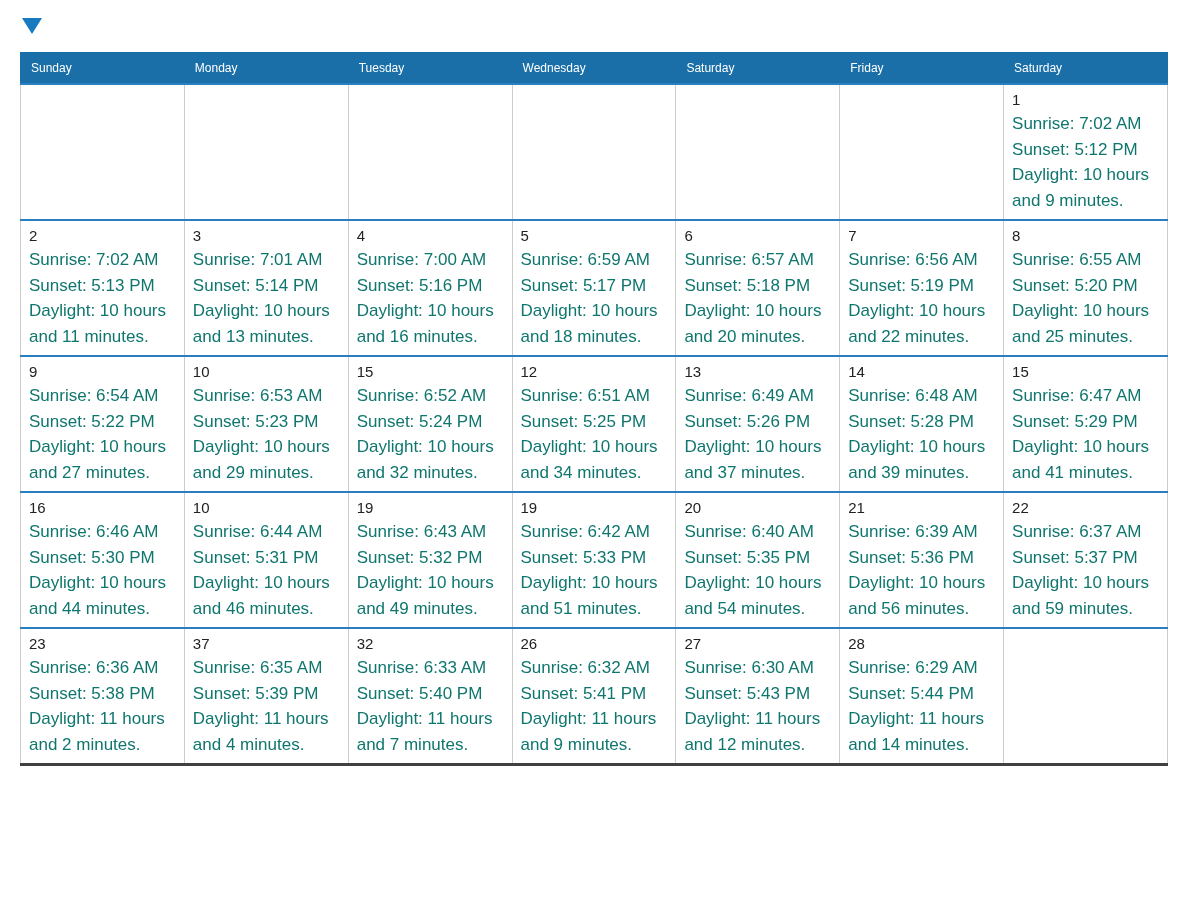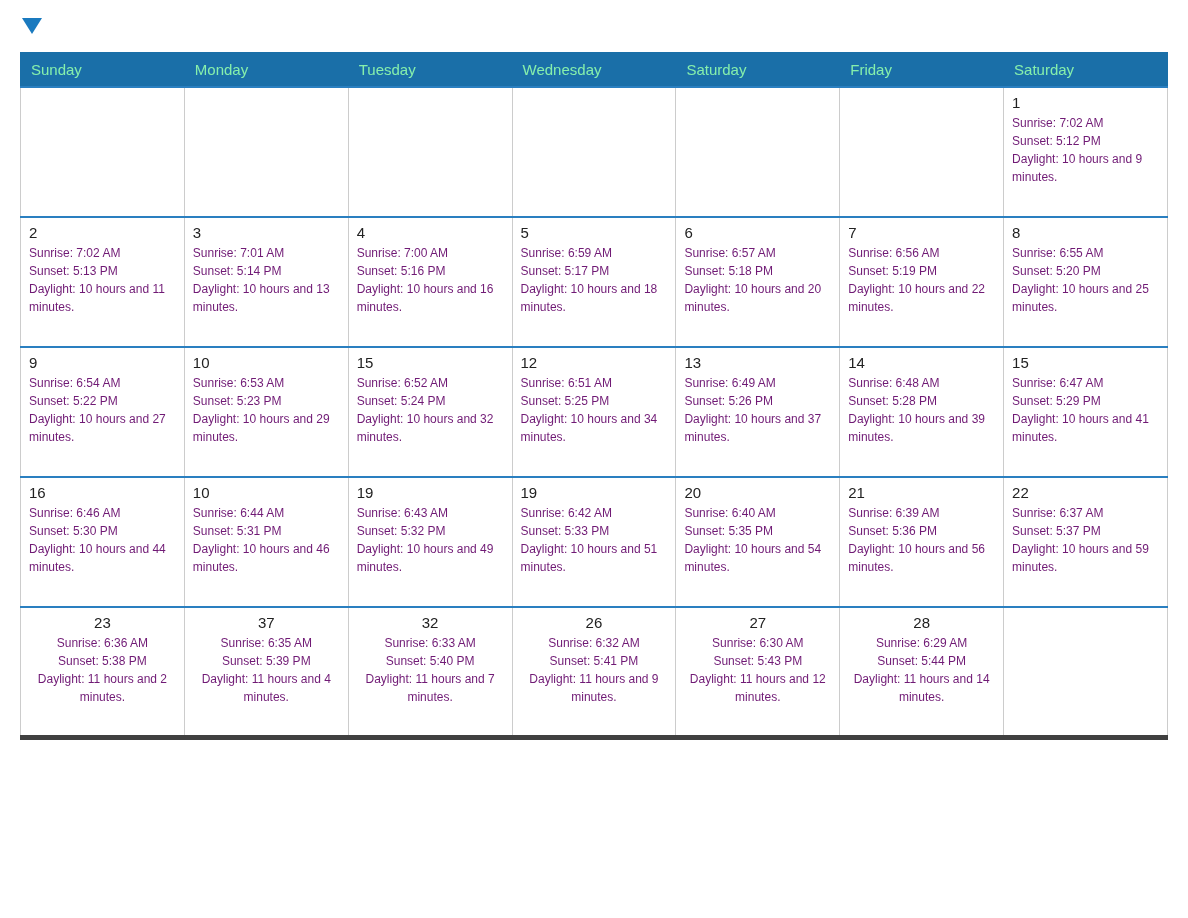--- a/index.html
+++ b/index.html
@@ -59,22 +59,22 @@
       color: #555;
       margin-top: 4px;
     }
     .calendar {
       width: 100%;
       border-collapse: collapse;
       table-layout: fixed;
     }
     .calendar th {
       background-color: #1a6fa8;
-      color: #86efac;
-      font-size: 15px;
+      color: #ffffff;
+      font-size: 12px;
       font-weight: normal;
       padding: 8px 10px;
       text-align: left;
       border: 1px solid #1a6fa8;
     }
     .calendar td {
       vertical-align: top;
       border: 1px solid #ccc;
       border-top: 2px solid #2a7fc0;
       padding: 6px 8px;
@@ -88,27 +88,26 @@
       border-top: 2px solid #2a7fc0;
     }
     .day-number {
       font-size: 15px;
       font-weight: normal;
       color: #222;
       display: block;
       margin-bottom: 3px;
     }
     .day-info {
-      font-size: 12px;
-      color: #701a75;
+      font-size: 17px;
+      color: #0f766e;
       line-height: 1.5;
     }
     .last-row td {
-      border-bottom: 5px solid #404040;
-      text-align: center;
+      border-bottom: 3px solid #404040;
     }
   </style>
 </head>
 <body>
 
 <div class="header">
   <div class="logo">
     <div style="display:flex; align-items:center;">
       <span class="logo-general"></span>
       <span class="logo-triangle"></span>

